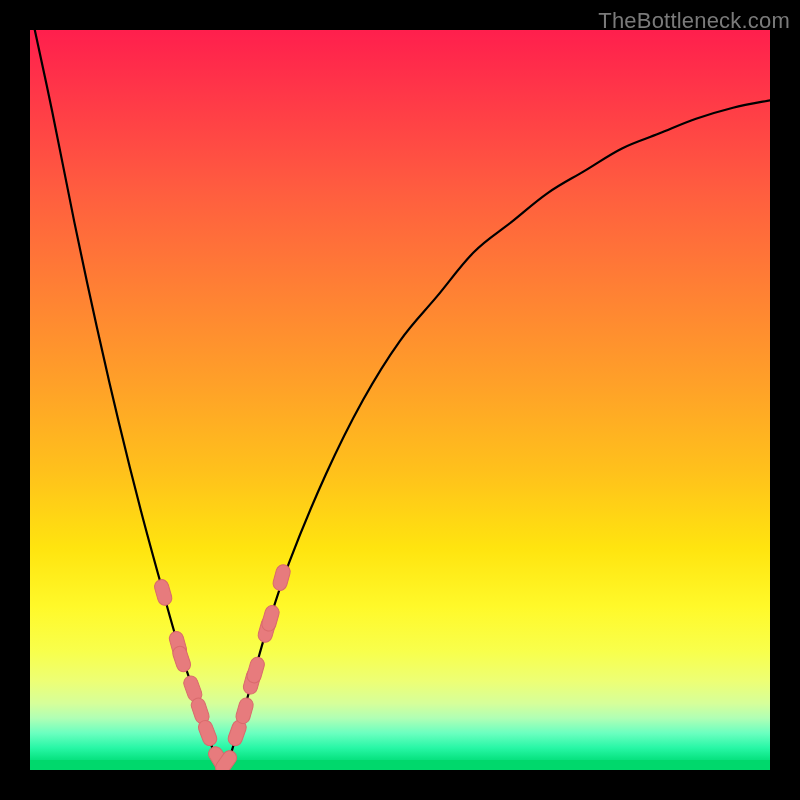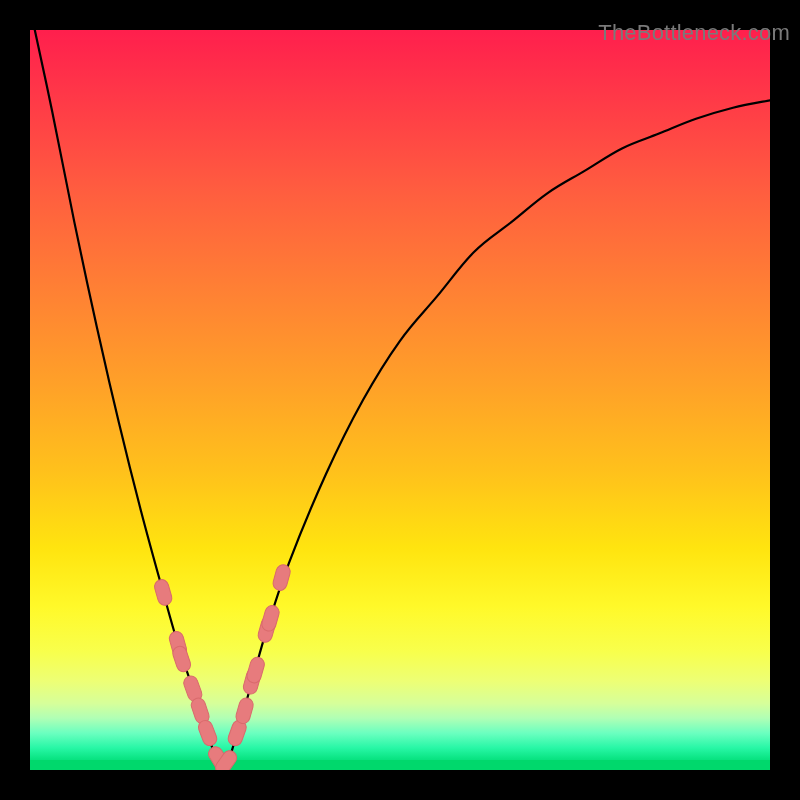--- a/index.html
+++ b/index.html
@@ -66,21 +66,21 @@
   svg.curves {
     position: absolute;
     left: 0;
     top: 0;
     width: 100%;
     height: 100%;
     overflow: visible;
   }
   .watermark {
     position: absolute;
-    top: 20px;
+    top: 8px;
     right: 10px;
     color: #7a7a7a;
     font-size: 22px;
     letter-spacing: 0.2px;
     user-select: none;
   }
 </style>
 </head>
 <body>
 

